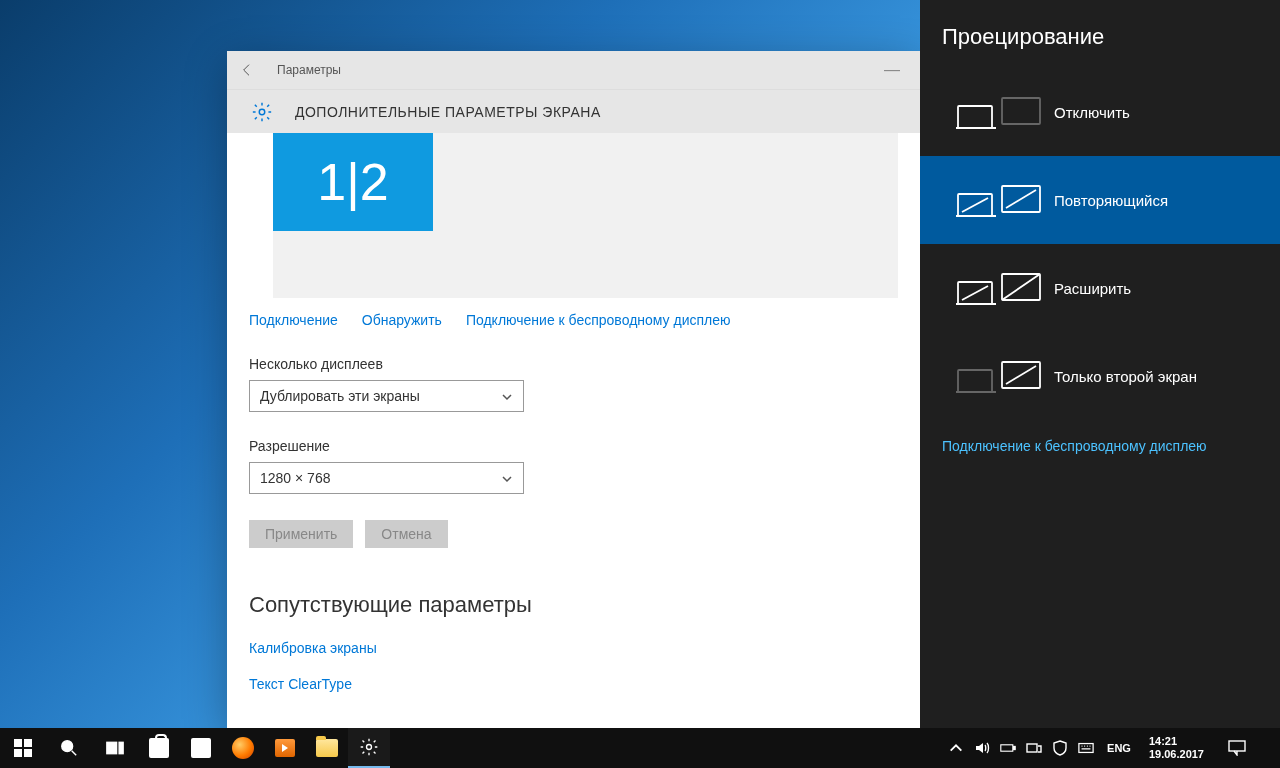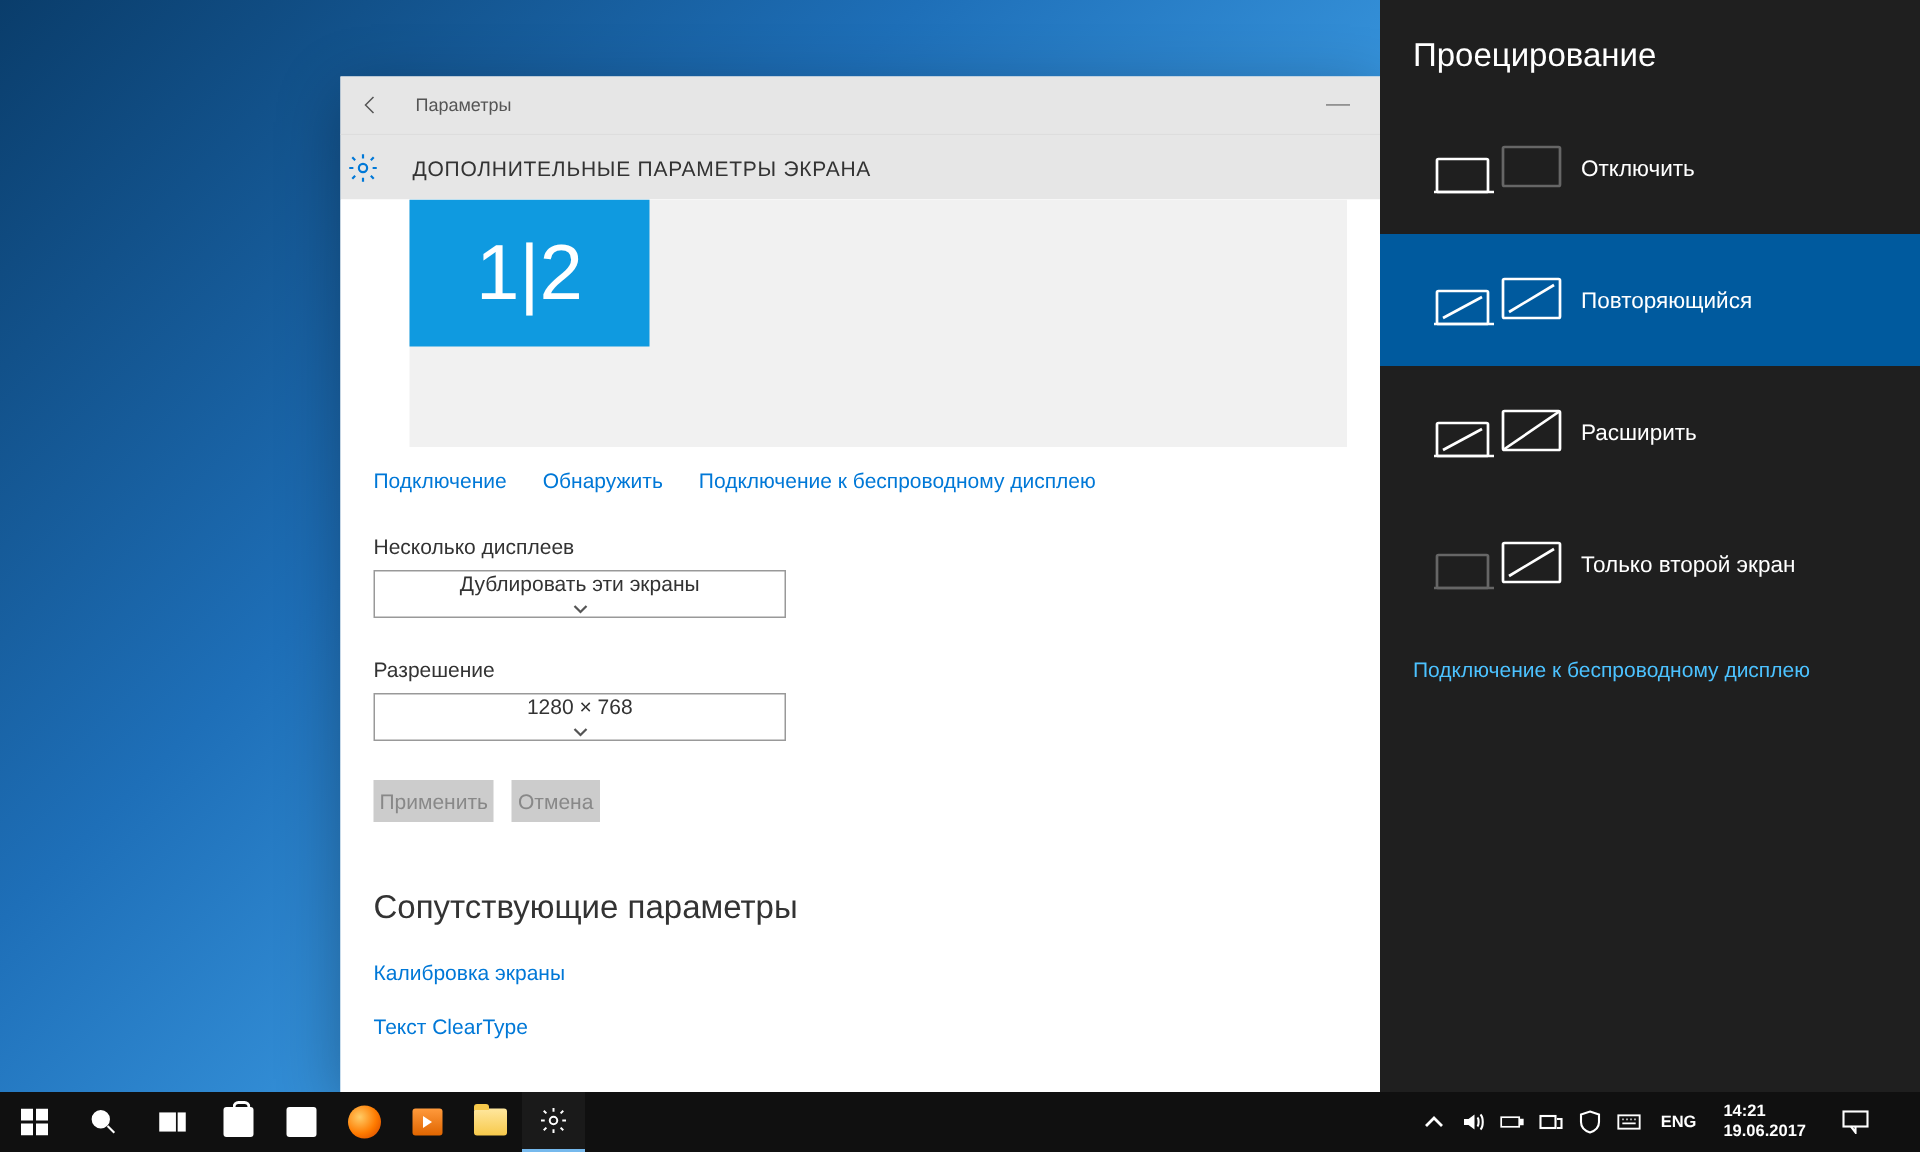--- a/index.html
+++ b/index.html
@@ -25,21 +25,21 @@
   display: flex; align-items: center; padding: 0 8px;
   font-size: 12px; color: #555;
 }
 .titlebar-back { width: 24px; height: 24px; display: flex; align-items: center; justify-content: center; cursor: pointer; margin-right: 18px; }
 .titlebar-back svg { width: 16px; height: 16px; stroke: #555; stroke-width: 1.5; fill: none; }
 .titlebar-title { flex: 1; }
 .titlebar-min { width: 40px; text-align: center; cursor: pointer; color: #888; font-size: 16px; }
 
 .settings-header {
   height: 44px; background: #e6e6e6;
-  display: flex; align-items: center; padding: 0 4px;
+  display: flex; align-items: center; padding: 0 24px;
   border-top: 1px solid #ddd;
   font-size: 14px; color: #333; letter-spacing: .5px;
 }
 .gear-icon { width: 22px; height: 22px; margin-right: 22px; color: #0078d7; }
 .gear-icon svg { width: 22px; height: 22px; fill: none; stroke: #0078d7; stroke-width: 1.6; }
 
 .settings-body {
   flex: 1; background: #fff; padding: 0 22px 20px 22px; overflow: hidden;
 }
 .display-preview {
@@ -55,29 +55,28 @@
 }
 .link-row { display: flex; gap: 24px; margin-bottom: 28px; }
 .link-row a { color: #0078d7; font-size: 14px; text-decoration: none; cursor: pointer; }
 
 .section-label { font-size: 14px; color: #333; margin-bottom: 8px; }
 .dropdown {
   width: 275px; height: 32px; border: 1px solid #999; background: #fff;
   display: flex; align-items: center; justify-content: space-between;
   padding: 0 10px; font-size: 14px; color: #333; cursor: pointer;
   margin-bottom: 26px;
-  flex-direction: column;
 }
 .chev { width: 12px; height: 12px; }
 .chev svg { width: 12px; height: 12px; fill: none; stroke: #555; stroke-width: 1.5; }
 
 .button-row { display: flex; gap: 12px; margin-top: 6px; margin-bottom: 44px; }
 .btn {
   background: #ccc; color: #888; border: none;
-  padding: 6px 4px; font-size: 14px; cursor: default;
+  padding: 6px 16px; font-size: 14px; cursor: default;
 }
 
 .related-heading { font-size: 22px; font-weight: 400; color: #333; margin-bottom: 22px; }
 .related-link { display: block; color: #0078d7; font-size: 14px; text-decoration: none; margin-bottom: 20px; cursor: pointer; }
 
 
 .project-panel {
   position: absolute; right: 0; top: 0;
   width: 360px; height: 728px;
   background: #1f1f1f; color: #fff;

